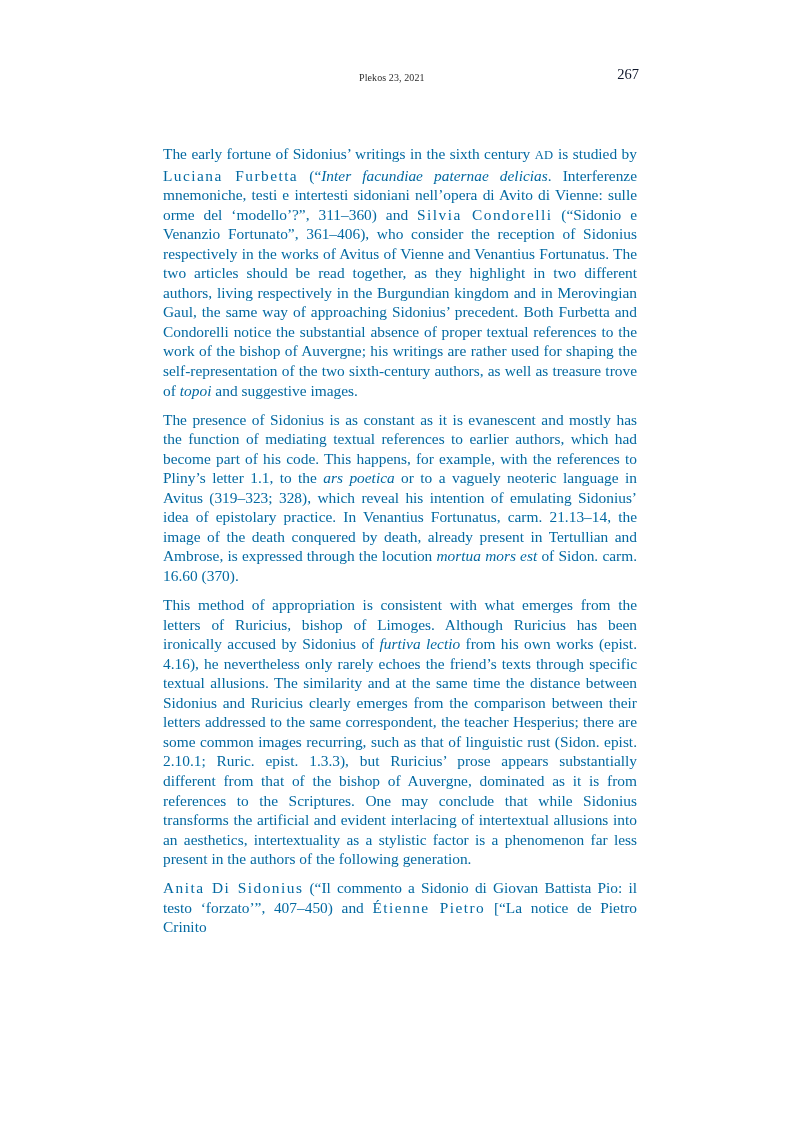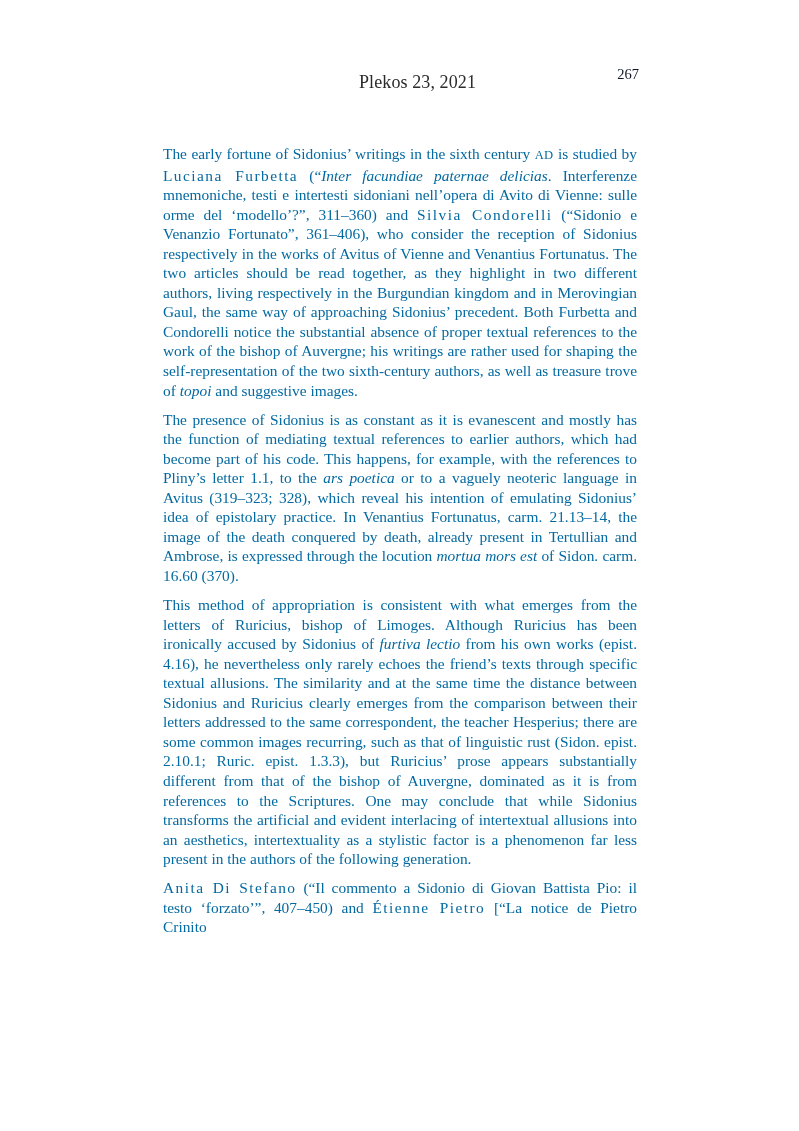--- a/index.html
+++ b/index.html
@@ -23,21 +23,21 @@
     position: absolute;
     top: 72px;
     left: 163px;
     width: 474px;
     height: 16px;
   }
   .running-head .journal {
     position: absolute;
     left: 196px;
     top: 0;
-    font-size: 18px;
+    font-size: 10px;
     letter-spacing: 0.1px;
     color: #2b2b2b;
     white-space: nowrap;
   }
   .running-head .folio {
     position: absolute;
     right: -2px;
     top: -6px;
     font-size: 14.5px;
     color: #0f172a;
@@ -82,16 +82,16 @@
 
   <div class="running-head">
     <span class="journal">Plekos 23, 2021</span>
     <span class="folio">267</span>
   </div>
 
   <div class="textblock">
     <p class="para">The early fortune of Sidonius’ writings in the sixth century <span class="smallcaps">AD</span> is studied by <span class="spaced">Luciana Furbetta</span> (“<span class="ital">Inter facundiae paternae delicias</span>. Interferenze mnemoniche, testi e intertesti sidoniani nell’opera di Avito di Vienne: sulle orme del ‘modello’?”, 311–360) and <span class="spaced">Silvia Condorelli</span> (“Sidonio e Venanzio Fortunato”, 361–406), who consider the reception of Sidonius respectively in the works of Avitus of Vienne and Venantius Fortunatus. The two articles should be read together, as they highlight in two different authors, living respectively in the Burgundian kingdom and in Merovingian Gaul, the same way of approaching Sidonius’ precedent. Both Furbetta and Condorelli notice the substantial absence of proper textual references to the work of the bishop of Auvergne; his writings are rather used for shaping the self-representation of the two sixth-century authors, as well as treasure trove of <span class="ital">topoi</span> and suggestive images.</p>
     <p class="para">The presence of Sidonius is as constant as it is evanescent and mostly has the function of mediating textual references to earlier authors, which had become part of his code. This happens, for example, with the references to Pliny’s letter 1.1, to the <span class="ital">ars poetica</span> or to a vaguely neoteric language in Avitus (319–323; 328), which reveal his intention of emulating Sidonius’ idea of epistolary practice. In Venantius Fortunatus, carm. 21.13–14, the image of the death conquered by death, already present in Tertullian and Ambrose, is expressed through the locution <span class="ital">mortua mors est</span> of Sidon. carm. 16.60 (370).</p>
     <p class="para">This method of appropriation is consistent with what emerges from the letters of Ruricius, bishop of Limoges. Although Ruricius has been ironically accused by Sidonius of <span class="ital">furtiva lectio</span> from his own works (epist. 4.16), he nevertheless only rarely echoes the friend’s texts through specific textual allusions. The similarity and at the same time the distance between Sidonius and Ruricius clearly emerges from the comparison between their letters addressed to the same correspondent, the teacher Hesperius; there are some common images recurring, such as that of linguistic rust (Sidon. epist. 2.10.1; Ruric. epist. 1.3.3), but Ruricius’ prose appears substantially different from that of the bishop of Auvergne, dominated as it is from references to the Scriptures. One may conclude that while Sidonius transforms the artificial and evident interlacing of intertextual allusions into an aesthetics, intertextuality as a stylistic factor is a phenomenon far less present in the authors of the following generation.</p>
-    <p class="para"><span class="spaced">Anita Di Stefano</span> (“Il commento a Sidonio di Giovan Battista Pio: il testo ‘forzato’”, 407–450) and <span class="spaced">Étienne Pietro</span> [“La notice de Pietro Crinito</p>
+    <p class="para"><span class="spaced">Anita Di Sidonius</span> (“Il commento a Sidonio di Giovan Battista Pio: il testo ‘forzato’”, 407–450) and <span class="spaced">Étienne Pietro</span> [“La notice de Pietro Crinito</p>
   </div>
 
 </div>
 
 </body></html>

